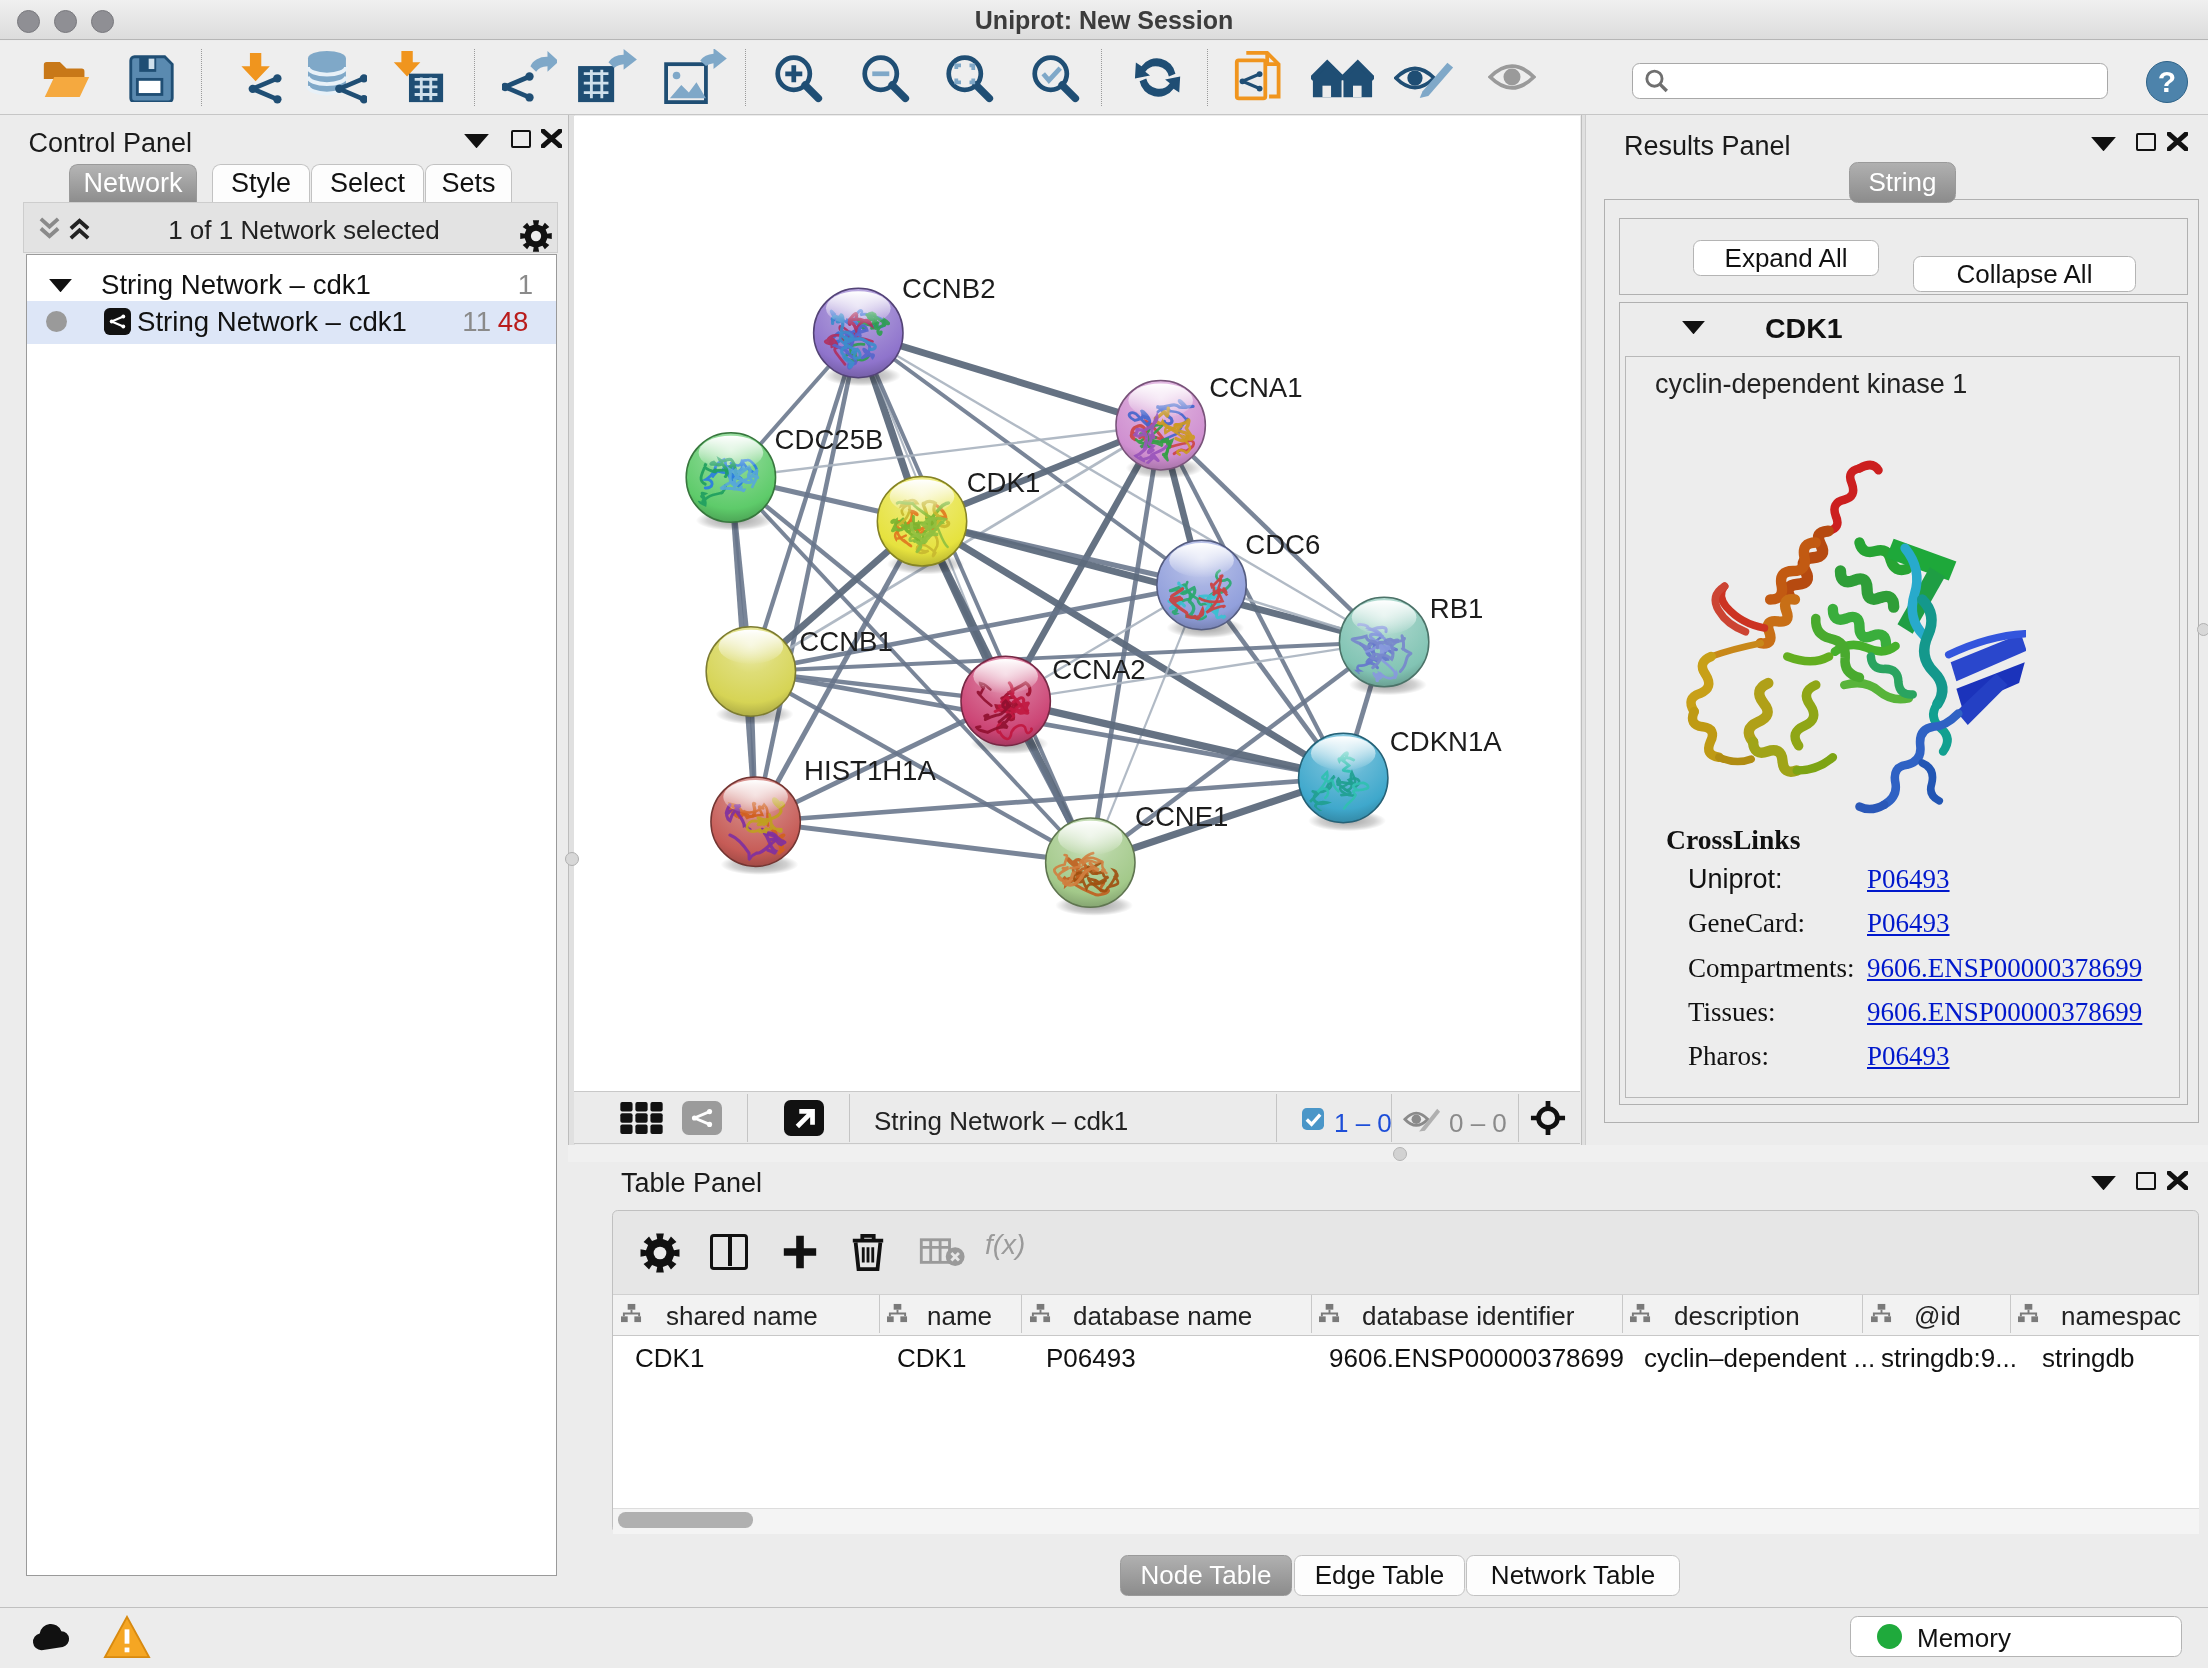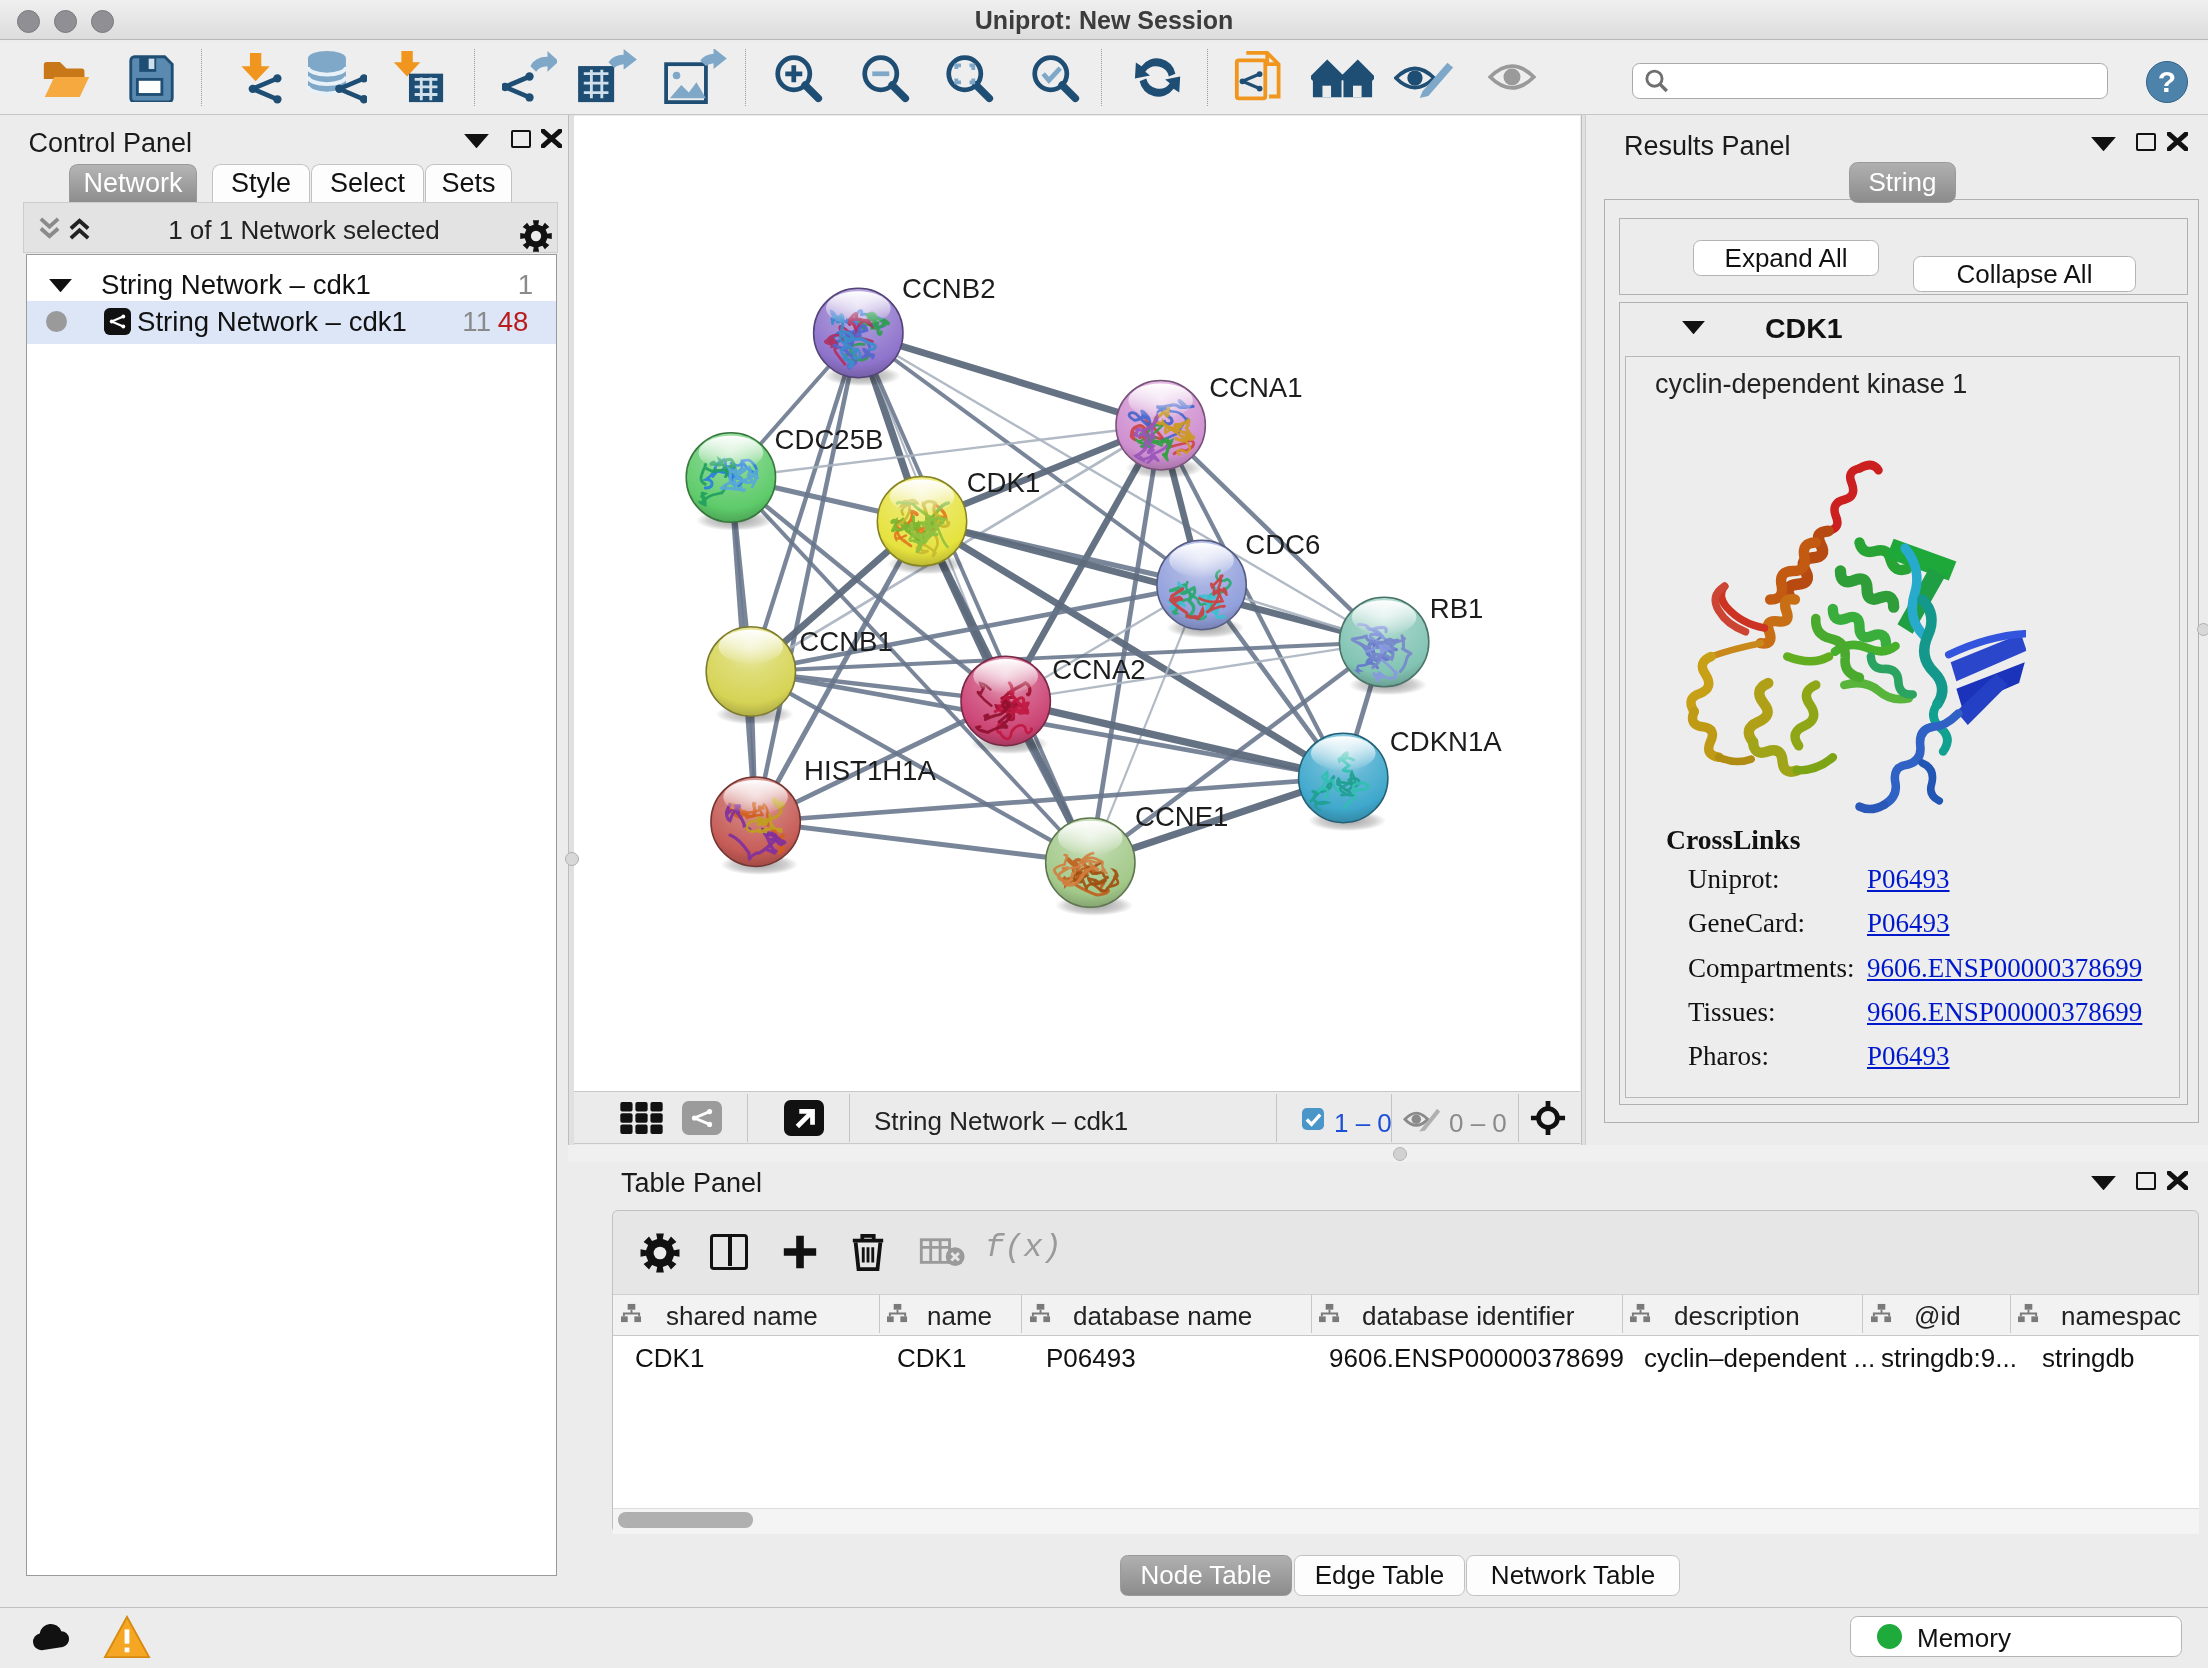--- a/index.html
+++ b/index.html
@@ -619,21 +619,21 @@
     <path d="M278 260 q-10 14 4 26 q12 10 2 24" fill="none" stroke="#12a090" stroke-width="9" stroke-linecap="round" stroke-opacity="1.0"></path>
     <path d="M292 216 L366 186 L372 204 L298 236 Z" fill="#2a47cc" fill-opacity="1.0"></path>
     <path d="M298 244 L370 216 L364 238 L304 264 Z" fill="#1b33bb" fill-opacity="1.0"></path>
     <path d="M352 240 L310 282 L298 268 L340 228 Z" fill="#2440c4" fill-opacity="1.0"></path>
     <path d="M290 208 q42 -20 80 -22" fill="none" stroke="#3355dd" stroke-width="8" stroke-linecap="round" stroke-opacity="1.0"></path>
     <path d="M300 270 q-14 14 -26 14 q-16 2 -14 20 q2 16 -14 20 q-16 2 -12 20 q2 14 -12 22" fill="none" stroke="#2f62c4" stroke-width="9" stroke-linecap="round" stroke-opacity="1.0"></path>
     <path d="M222 366 q-14 8 -26 2" fill="none" stroke="#2a58b8" stroke-width="9" stroke-linecap="round" stroke-opacity="1.0"></path>
     <path d="M262 322 q14 6 10 22 q-4 12 8 18" fill="none" stroke="#2256b4" stroke-width="8" stroke-linecap="round" stroke-opacity="1.0"></path>
   </svg>
 <div class="abs" style="left:1666px;top:824px;font-size:27.6px;font-weight:bold;color:#111;font-family:'Liberation Serif',serif">CrossLinks</div>
-<div class="abs" style="left:1688px;top:864px;font-size:27px;color:#111;font-family:Liberation Serif, serif">Uniprot:</div>
+<div class="abs" style="left:1688px;top:864px;font-size:27px;color:#111;font-family:Liberation Sans, sans-serif">Uniprot:</div>
 <div class="abs" style="left:1867px;top:864px;font-size:27px;color:#0018cc;text-decoration:underline;font-family:'Liberation Serif',serif">P06493</div>
 <div class="abs" style="left:1688px;top:908px;font-size:27px;color:#111;font-family:'Liberation Serif',serif">GeneCard:</div>
 <div class="abs" style="left:1867px;top:908px;font-size:27px;color:#0018cc;text-decoration:underline;font-family:'Liberation Serif',serif">P06493</div>
 <div class="abs" style="left:1688px;top:953px;font-size:27px;color:#111;font-family:'Liberation Serif',serif">Compartments:</div>
 <div class="abs" style="left:1867px;top:953px;font-size:27px;color:#0018cc;text-decoration:underline;font-family:'Liberation Serif',serif">9606.ENSP00000378699</div>
 <div class="abs" style="left:1688px;top:997px;font-size:27px;color:#111;font-family:'Liberation Serif',serif">Tissues:</div>
 <div class="abs" style="left:1867px;top:997px;font-size:27px;color:#0018cc;text-decoration:underline;font-family:'Liberation Serif',serif">9606.ENSP00000378699</div>
 <div class="abs" style="left:1688px;top:1041px;font-size:27px;color:#111;font-family:'Liberation Serif',serif">Pharos:</div>
 <div class="abs" style="left:1867px;top:1041px;font-size:27px;color:#0018cc;text-decoration:underline;font-family:'Liberation Serif',serif">P06493</div>
 <div class="abs" style="left:2197px;top:623px;width:13.3px;height:13.3px;border-radius:50%;background:#d8d8d8;border:1px solid #b0b0b0"></div>
@@ -661,21 +661,21 @@
     <path d="M4 10 h32 M14 10 v-5 h12 v5" stroke="#111" stroke-width="4" fill="none"></path>
     <path d="M7 12 l3 28 h20 l3 -28" fill="none" stroke="#111" stroke-width="4"></path>
     <path d="M15 17 v16 M20 17 v16 M25 17 v16" stroke="#111" stroke-width="3"></path>
   </svg>
 <svg class="abs" style="left:919px;top:1236px" width="46" height="32" viewBox="0 0 48 34">
     <rect x="2" y="4" width="30" height="24" fill="none" stroke="#9a9a9a" stroke-width="3"></rect>
     <path d="M2 12 h30 M12 4 v24 M22 4 v24" stroke="#9a9a9a" stroke-width="3"></path>
     <circle cx="38" cy="22" r="10" fill="#9a9a9a"></circle>
     <path d="M34 18 l8 8 M42 18 l-8 8" stroke="#e6e6e6" stroke-width="3"></path>
   </svg>
-<div class="abs" style="left:985px;top:1229px;font-size:32px;color:#9a9a9a;font-style:italic;font-family:Liberation Mono, monospace">f(x)</div>
+<div class="abs" style="left:985px;top:1229px;font-size:28px;color:#9a9a9a;font-style:italic;font-family:Liberation Sans, sans-serif">f(x)</div>
 
 <div class="abs" style="left:613px;top:1294px;width:1586px;height:214px;background:#fff"></div>
 <div class="abs" style="left:613px;top:1294px;width:1586px;height:42px;background:#f2f2f2;border-top:1px solid #d0d0d0;border-bottom:1px solid #c8c8c8"></div>
 <svg class="abs" style="left:620px;top:1303px" width="23" height="21" viewBox="0 0 24 22">
     <rect x="8" y="1" width="8" height="6" fill="#7a7a7a"></rect>
     <rect x="1" y="14" width="7" height="6" fill="#7a7a7a"></rect>
     <rect x="15" y="14" width="7" height="6" fill="#7a7a7a"></rect>
     <path d="M12 7 v4 M4 14 v-3 h16 v3" stroke="#7a7a7a" stroke-width="2" fill="none"></path>
   </svg>
 <div class="abs" style="left:666px;top:1301px;font-size:26px;color:#222">shared name</div>

